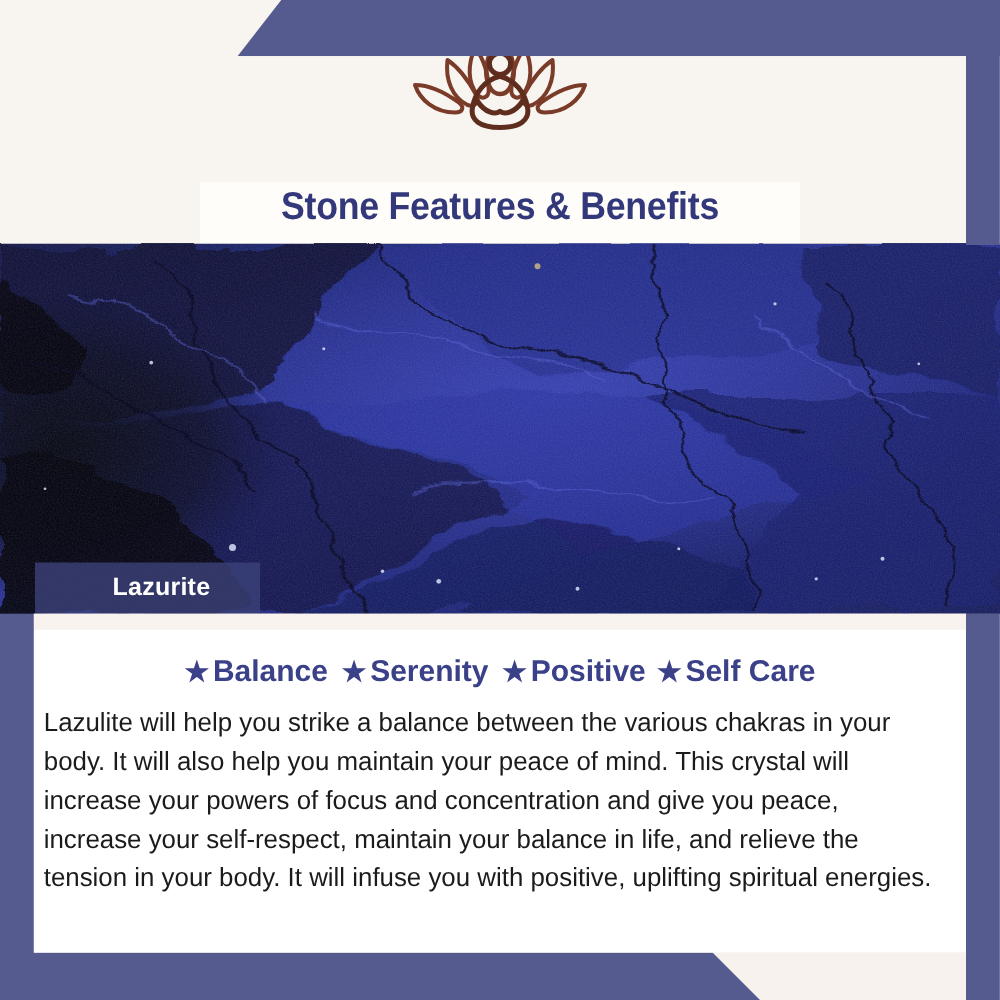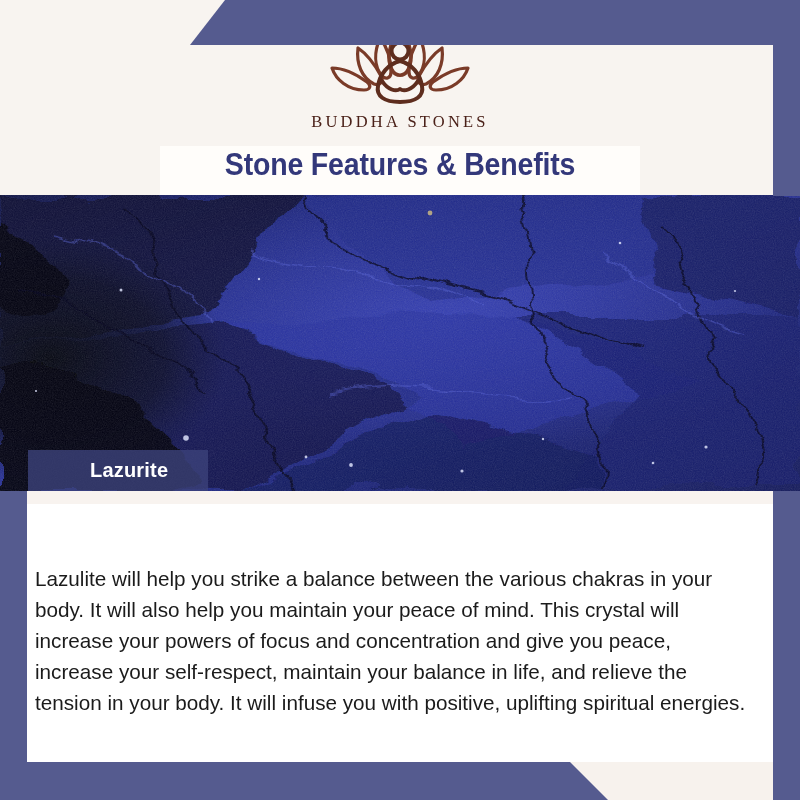--- a/index.html
+++ b/index.html
@@ -239,21 +239,20 @@
         </g>
         <g fill="none" stroke="#5e2d1e" stroke-width="4" stroke-linecap="round" stroke-linejoin="round">
 
           <circle cx="90" cy="33" r="8.5"></circle>
 
           <path d="M90 43 C 78 46, 70 56, 68 68 C 66 78, 74 84, 90 84 C 106 84, 114 78, 112 68 C 110 56, 102 46, 90 43 Z"></path>
 
           <path d="M72 63 C 78 72, 86 74, 90 71 C 94 74, 102 72, 108 63"></path>
         </g>
       </svg>
-      <span class="logo-word">BUDDHA STONES</span>
     </div>
   </div>
 
   <div class="title-band"></div>
   <div class="title-text">Stone Features &amp; Benefits</div>
 
   <div class="photo">
     <svg width="800" height="296" viewBox="0 0 800 296" preserveAspectRatio="none">
       <defs>
         <linearGradient id="gBase" x1="0" y1="0" x2="1" y2="1">
@@ -339,20 +338,23 @@
     </svg>
   </div>
 
   <div class="stone-label">
     <span>Lazurite</span>
   </div>
 
   <div class="body-panel">
     <div class="panel-cream-strip"></div>
 
+    <div class="features">
+      <span class="feat"><span class="star">★</span><span>Balance</span></span><span class="feat"><span class="star">★</span><span>Serenity</span></span><span class="feat tight"><span class="star">★</span><span>Positive</span></span><span class="feat tight"><span class="star">★</span><span>Self Care</span></span>
+    </div>
 
     <div class="body-text">Lazulite will help you strike a balance between the various chakras in your body. It will also help you maintain your peace of mind. This crystal will increase your powers of focus and concentration and give you peace, increase your self-respect, maintain your balance in life, and relieve the tension in your body. It will infuse you with positive, uplifting spiritual energies.</div>
   </div>
 
   <div class="frame-bottom-cream"></div>
   <div class="frame-top-bar"></div>
   <div class="frame-right-top"></div>
   <div class="frame-right-bottom"></div>
   <div class="frame-left-bottom"></div>
   <div class="frame-bottom-bar"></div>

